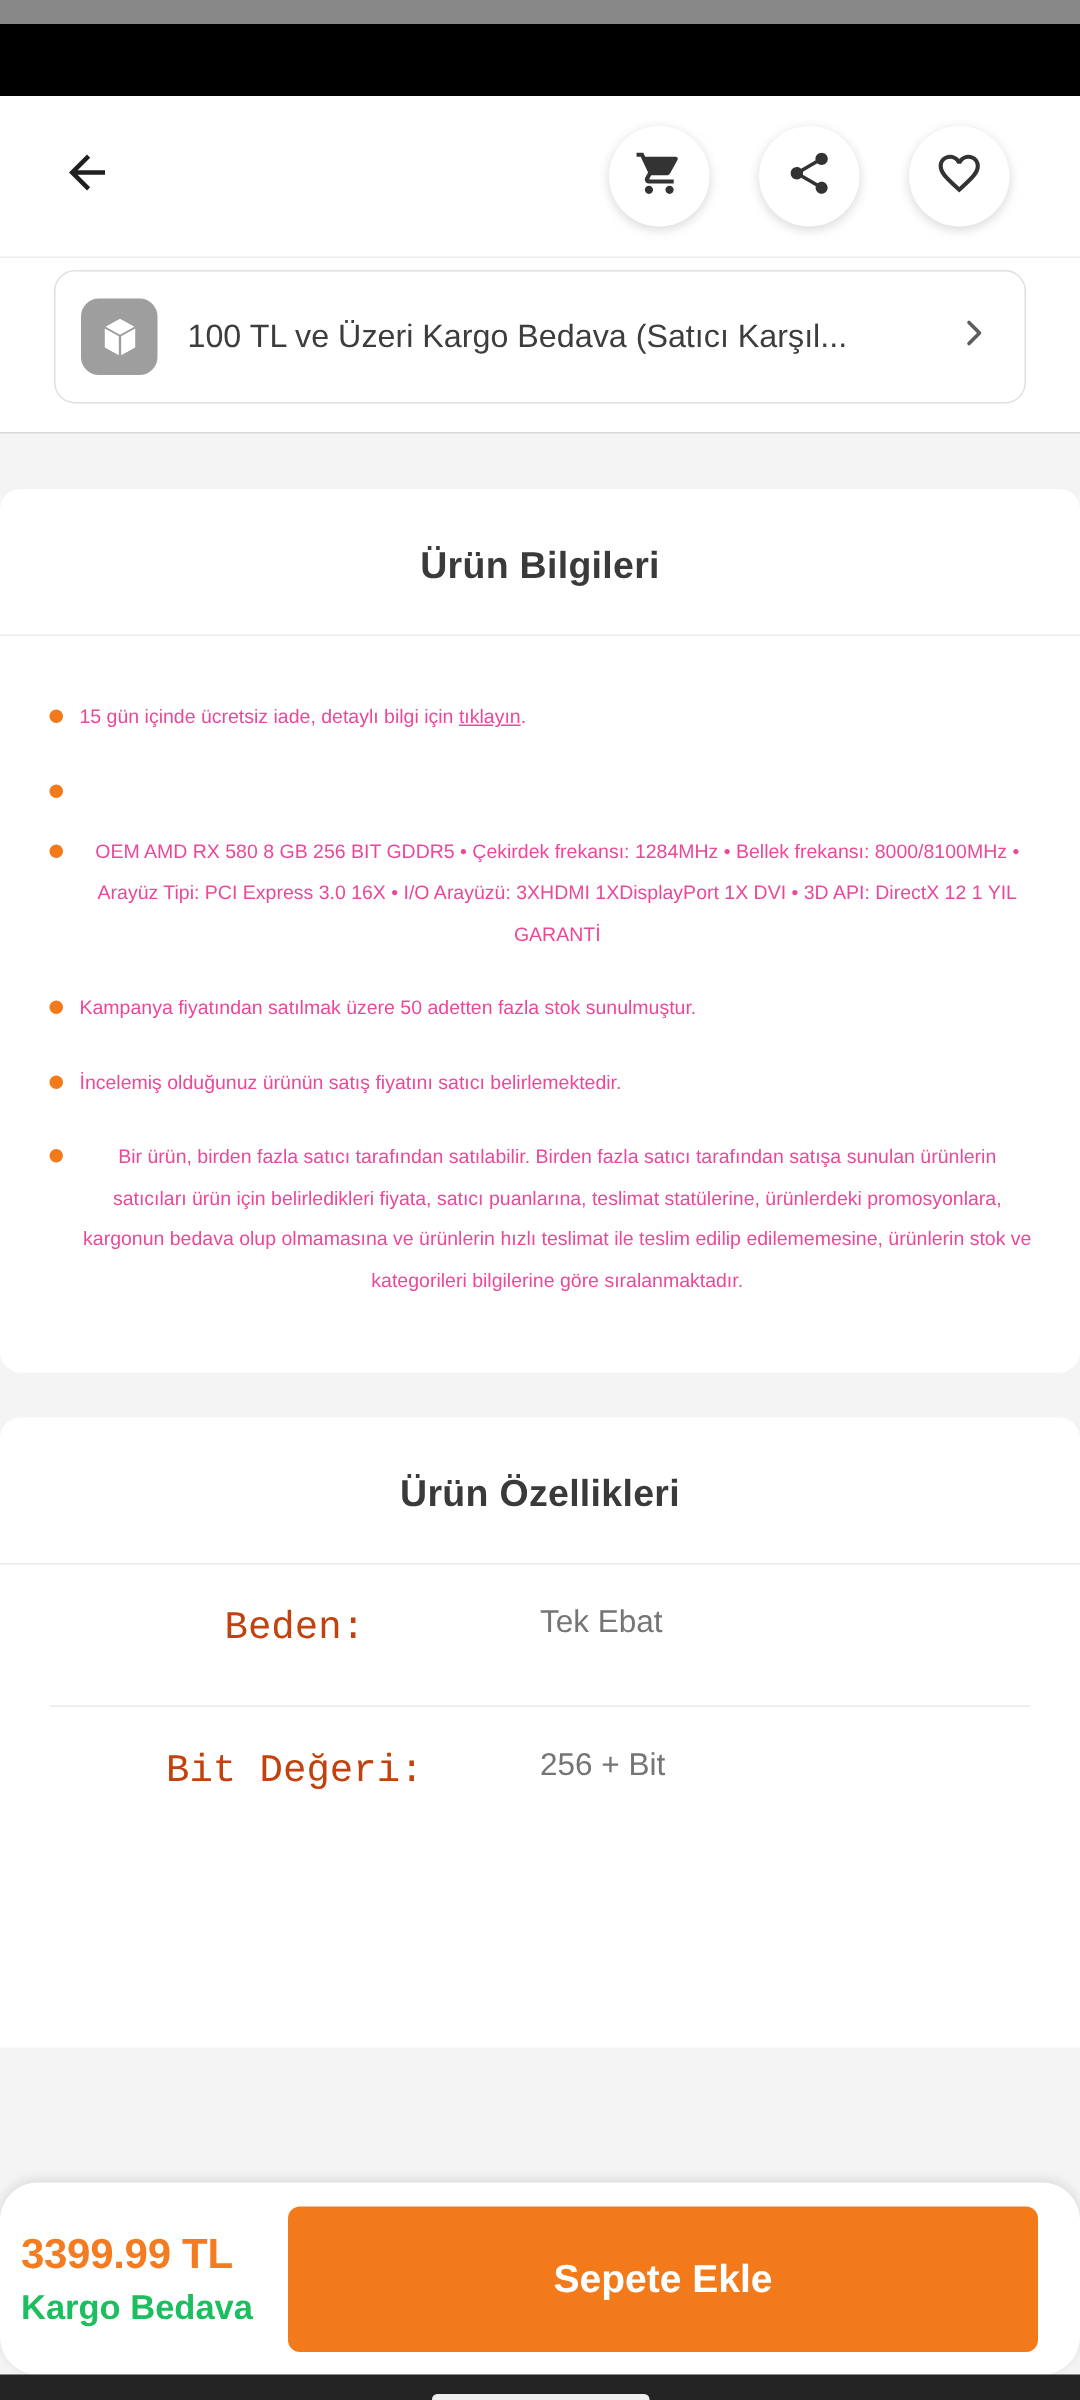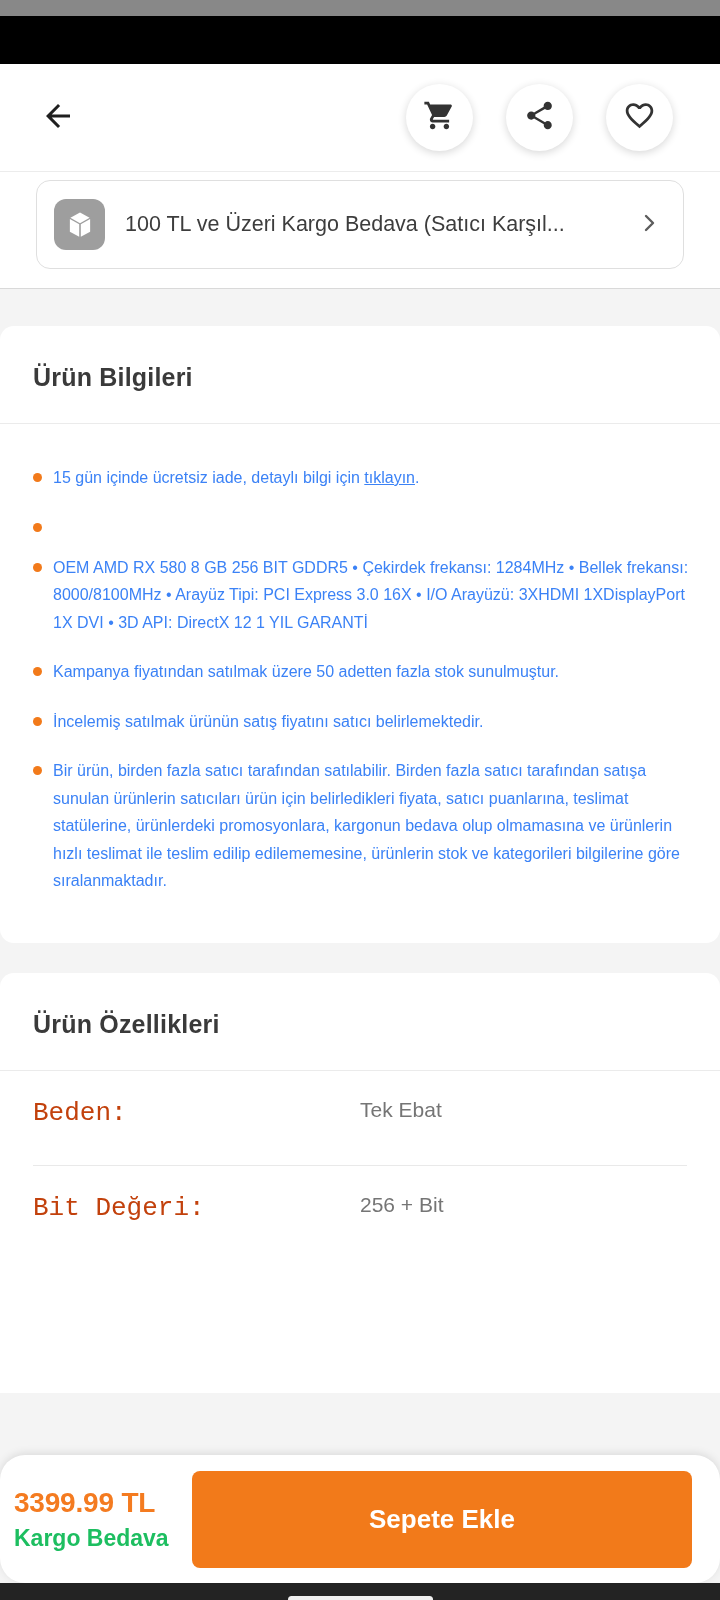--- a/index.html
+++ b/index.html
@@ -36,29 +36,29 @@
     display:flex; align-items:center; justify-content:center;
   }
   .banner-icon svg{ width:32px; height:32px; }
   .banner-text{
     flex:1; margin:0 10px 0 20px; font-size:21.5px; color:#3d3d3d;
     white-space:nowrap; overflow:hidden;
   }
   .banner-chevron svg{ width:24px; height:24px; fill:none; stroke:#5d5d5d; stroke-width:2.4; stroke-linecap:round; stroke-linejoin:round; }
   
   .content{ border-top:1px solid #d9d9d9; }
-  .card{ background:#fff; border-radius:14px; }
+  .card{ background:#fff; border-radius:14px;text-align:center; }
   .info-card{ margin-top:37px; }
   .card-header{ padding:37px 33px 31px 33px; border-bottom:1px solid #ebebeb; }
   .card-title{ font-size:25px; font-weight:bold; color:#3a3a3a; letter-spacing:0.2px; }
   
   .bullets{ list-style:none; padding:40px 30px 26px 33px; }
   .bullets li{ display:flex; margin-bottom:22px; }
   .bullets .dot{ width:9px; height:9px; border-radius:50%; flex:none; margin-top:9px; }
-  .bullets p{ margin-left:11px; font-size:16px; line-height:27.5px; color:#3b82f6; }
+  .bullets p{ margin-left:11px; font-size:13px; line-height:27.5px; color:#ec4899; }
   .bullets .link{ text-decoration:underline; cursor:pointer; }
   
   .features-card{ margin-top:30px; border-radius:14px 14px 0 0; min-height:420px; }
   .feat-row{ display:flex; padding:27px 33px 37px 33px; }
   .feat-label{ width:327px; font-size:26px; color:#c2410c;font-family:Liberation Mono, monospace; }
   .feat-value{ font-size:21px; color:#757575; }
   .feat-divider{ height:1px; background:#e9e9e9; margin:0 33px; }
   
   .purchase-bar{
     position:absolute; left:0; right:0; bottom:33px; height:128px; background:#fff;
@@ -155,21 +155,21 @@
           <li>
             <span class="dot" style="background: rgb(242, 122, 26);"></span>
             <p><span>OEM AMD RX 580 8 GB 256 BIT GDDR5 • Çekirdek frekansı: 1284MHz • Bellek frekansı: 8000/8100MHz • Arayüz Tipi: PCI Express 3.0 16X • I/O Arayüzü: 3XHDMI 1XDisplayPort 1X DVI • 3D API: DirectX 12 1 YIL GARANTİ</span></p>
           </li>
           <li>
             <span class="dot" style="background: rgb(242, 122, 26);"></span>
             <p><span>Kampanya fiyatından satılmak üzere 50 adetten fazla stok sunulmuştur.</span></p>
           </li>
           <li>
             <span class="dot" style="background: rgb(242, 122, 26);"></span>
-            <p><span>İncelemiş satılmak ürünün satış fiyatını satıcı belirlemektedir.</span></p>
+            <p><span>İncelemiş olduğunuz ürünün satış fiyatını satıcı belirlemektedir.</span></p>
           </li>
           <li>
             <span class="dot" style="background: rgb(242, 122, 26);"></span>
             <p><span>Bir ürün, birden fazla satıcı tarafından satılabilir. Birden fazla satıcı tarafından satışa sunulan ürünlerin satıcıları ürün için belirledikleri fiyata, satıcı puanlarına, teslimat statülerine, ürünlerdeki promosyonlara, kargonun bedava olup olmamasına ve ürünlerin hızlı teslimat ile teslim edilip edilememesine, ürünlerin stok ve kategorileri bilgilerine göre sıralanmaktadır.</span></p>
           </li>
         </ul>
     </div>
 
     <div class="card features-card">
       <div class="card-header">

